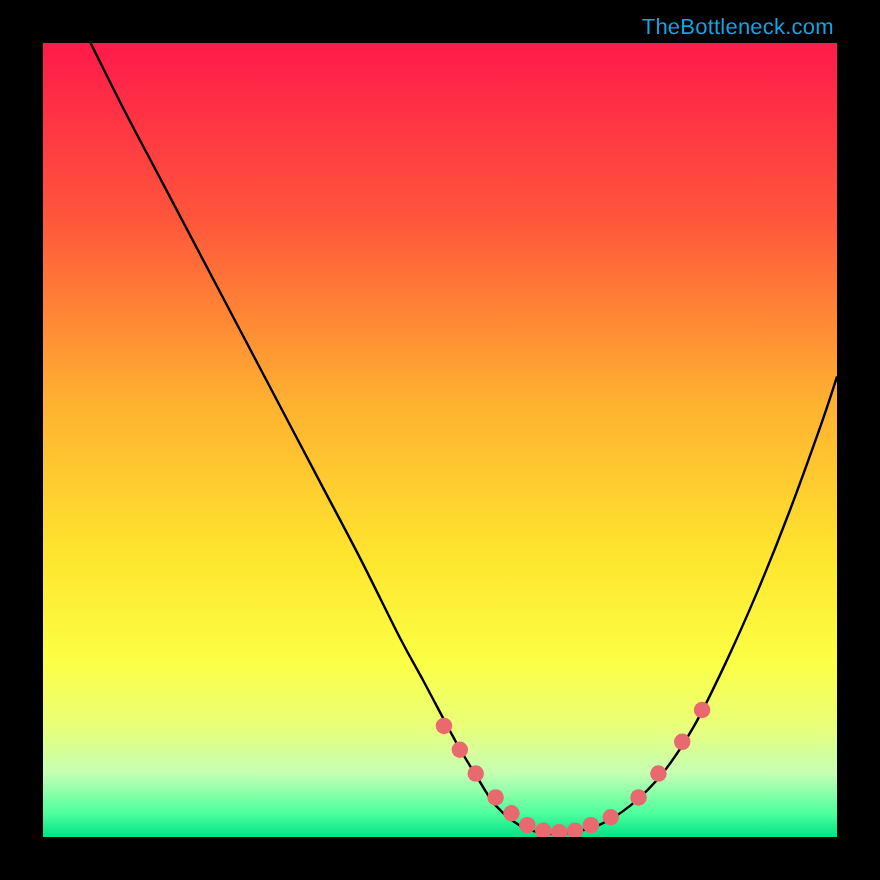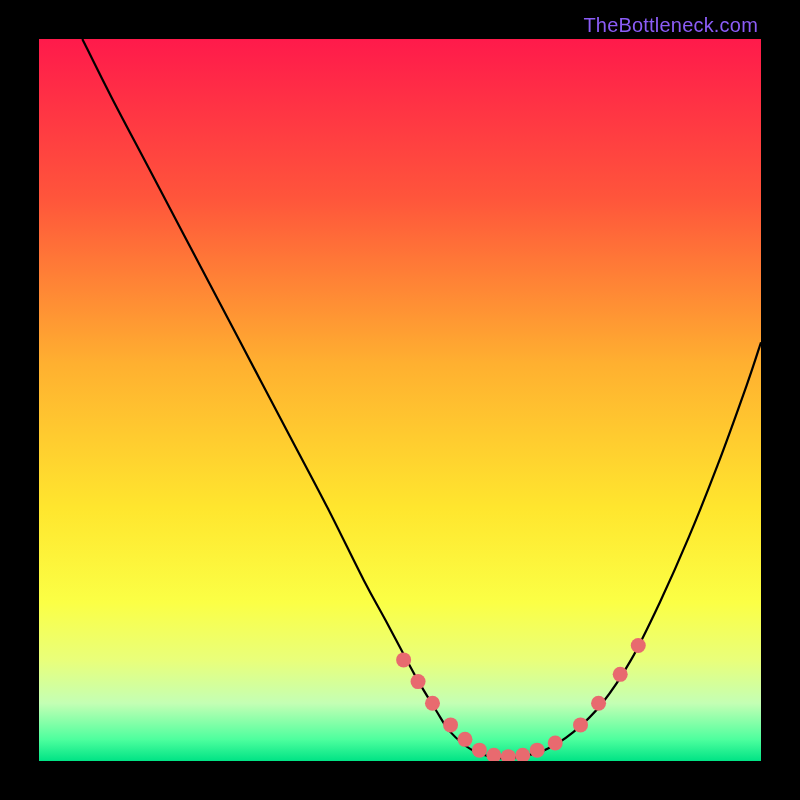--- a/index.html
+++ b/index.html
@@ -1,18 +1,18 @@
 <!DOCTYPE html>
 <html><head>
 <meta charset="utf-8">
 <style>
   html,body{margin:0;padding:0;width:800px;height:800px;background:#000;overflow:hidden;font-family:Arial,Helvetica,sans-serif}
   .frame{position:absolute;left:0;top:0;width:800px;height:800px;background:#000}
   .plot{position:absolute;left:39px;top:39px;width:722px;height:722px}
-  .watermark{position:absolute;right:42px;top:14px;font-size:20px;font-weight:400;color:#8b5cf6;letter-spacing:0.2px}
+  .watermark{position:absolute;right:42px;top:14px;font-size:20px;font-weight:400;color:#0ea5e9;letter-spacing:0.2px}
   svg{display:block}
   .curve{fill:none;stroke:#000;stroke-width:2.2}
   .dot{fill:#e86a6f}
 </style>
 </head>
 <body>
 
 <div class="frame">
   <div class="watermark">TheBottleneck.com</div>
 

